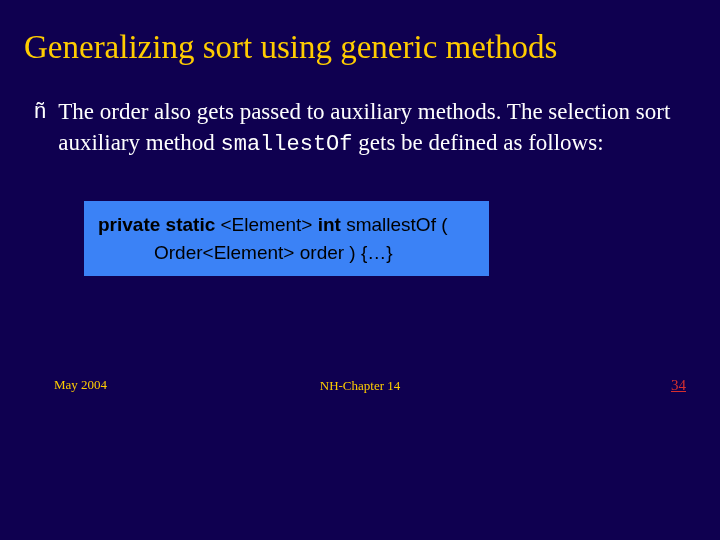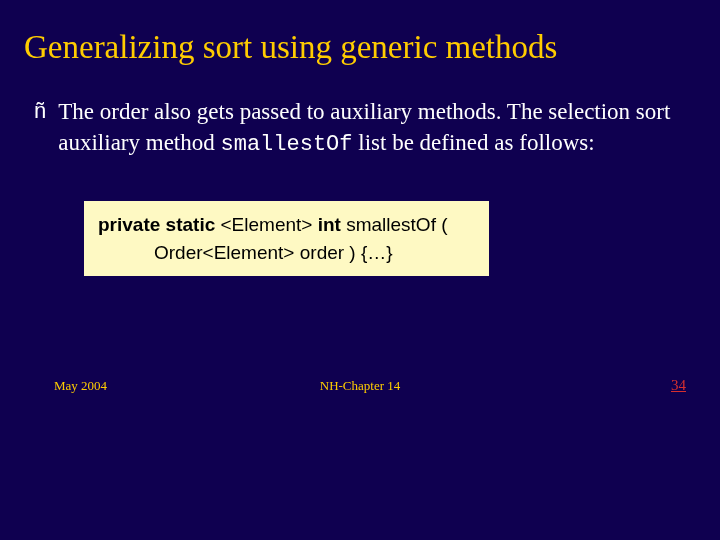--- a/index.html
+++ b/index.html
@@ -46,38 +46,38 @@
     line-height: 1.35;
     color: #fff;
   }
   .method-name {
     font-family: Liberation Mono, monospace;
     font-size: 22px;
   }
   .code-box {
     margin: 42px 0 0 50px;
     width: 405px;
-    background: #fef9c3;
+    background: #3b82f6;
     color: #000;
     padding: 10px 12px 10px 14px;
     font-family: Arial, Helvetica, sans-serif;
     font-size: 19px;
     line-height: 1.45;
     box-sizing: border-box;
   }
   .code-box .kw { font-weight: 700; }
   .code-indent { padding-left: 56px; display: block; }
   .footer {
     position: absolute;
     left: 0;
     right: 0;
     bottom: 18px;
     display: flex;
     justify-content: space-between;
-    align-items: center;
+    align-items: flex-start;
     padding: 0 34px 0 54px;
     font-family: "Comic Sans MS", "Comic Sans", cursive;
     font-size: 13px;
   }
   .footer-left {
     color: #ffcc00;
   }
   .footer-center {
     position: absolute;
     left: 50%;
@@ -95,21 +95,21 @@
 <body>
 
 <div class="slide">
 
   <div class="title">Generalizing sort using generic methods</div>
 
   <div class="body">
     <div class="bullet-row">
       <div class="bullet-mark">ñ</div>
       <div class="bullet-text">
-        <span>The order also gets passed to auxiliary methods. The selection sort auxiliary method </span><span class="method-name">smallestOf</span><span> list be defined as follows:</span>
+        <span>The order also gets passed to auxiliary methods. The selection sort auxiliary method </span><span class="method-name">smallestOf</span><span> gets be defined as follows:</span>
       </div>
     </div>
 
     <div class="code-box">
       <div>
         <span class="kw">private</span>
         <span> </span>
         <span class="kw">static</span><span> &lt;Element&gt; </span><span class="kw">int</span><span> smallestOf (</span>
       </div>
       <span class="code-indent">Order&lt;Element&gt; order ) {…}</span>

